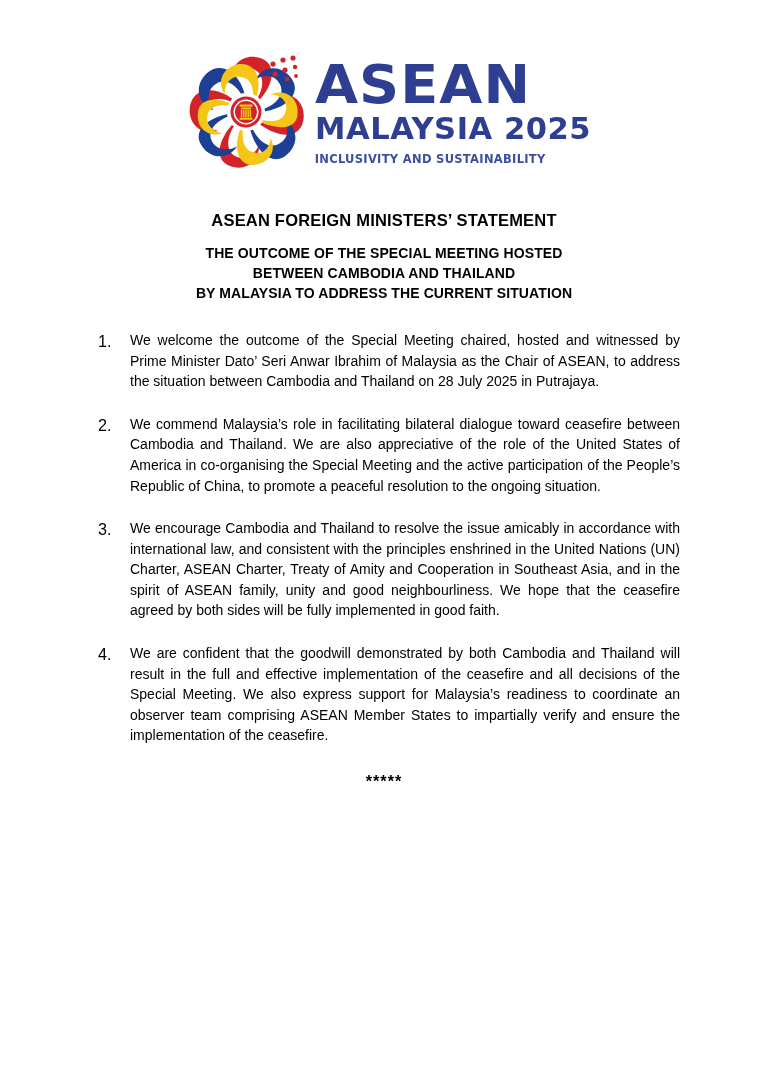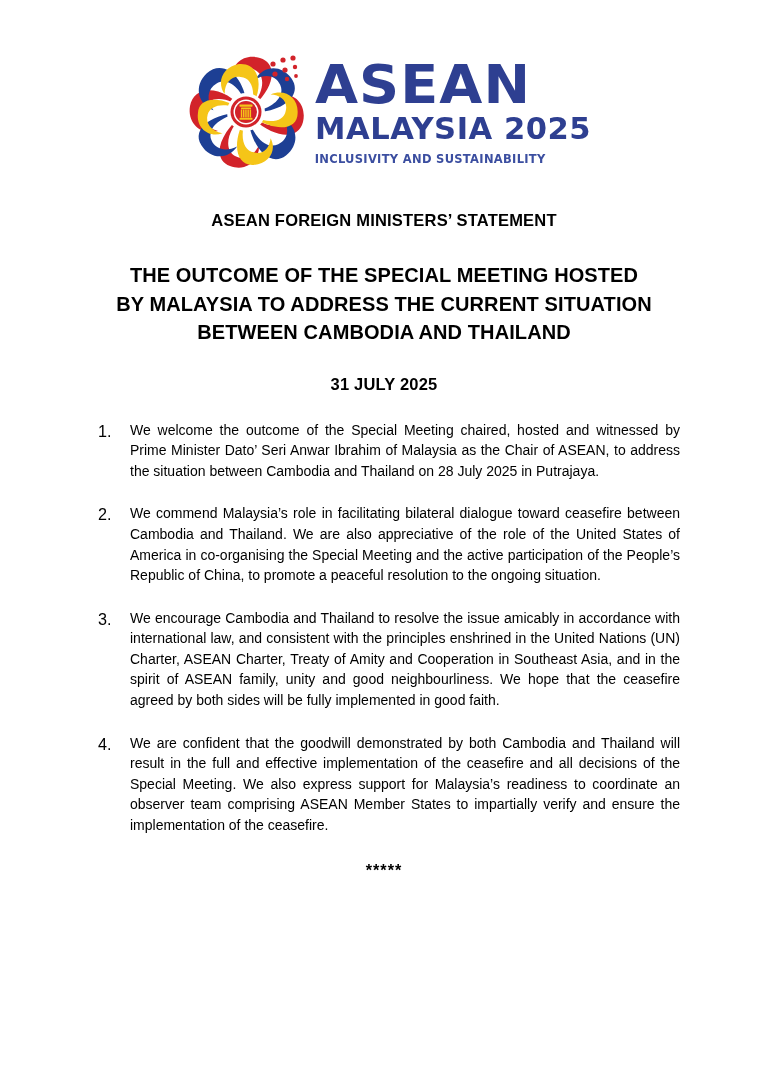--- a/index.html
+++ b/index.html
@@ -90,24 +90,24 @@
     text-align: center;
     margin-top: 36px;
   }
   .h-statement {
     font-size: 16.5px;
     font-weight: bold;
     letter-spacing: 0.2px;
     line-height: 1.3;
   }
   .h-title {
-    font-size: 20px;
+    font-size: 14px;
     font-weight: bold;
     line-height: 1.42;
-    margin-top: 30px;
+    margin-top: 13px;
     letter-spacing: 0.1px;
   }
   .h-title .tline { display: block; }
   .h-date {
     font-size: 16.5px;
     font-weight: bold;
     margin-top: 28px;
     letter-spacing: 0.2px;
   }
 
@@ -220,24 +220,23 @@
         <div class="logo-tag">INCLUSIVITY AND SUSTAINABILITY</div>
       </div>
 
     </div>
   </div>
 
   <div class="heading-area">
     <div class="h-statement">ASEAN FOREIGN MINISTERS’ STATEMENT</div>
     <div class="h-title">
       <span class="tline">THE OUTCOME OF THE SPECIAL MEETING HOSTED</span>
+      <span class="tline">BETWEEN CAMBODIA AND THAILAND</span>
       <span class="tline">BY MALAYSIA TO ADDRESS THE CURRENT SITUATION</span>
-      <span class="tline">BETWEEN CAMBODIA AND THAILAND</span>
-    </div>
-    <div class="h-date">31 JULY 2025</div>
+    </div>
   </div>
 
   <div class="body-area">
 
     <div class="para">
       <div class="para-num">1.</div>
       <div class="para-text">We welcome the outcome of the Special Meeting chaired, hosted and witnessed by Prime Minister Dato’ Seri Anwar Ibrahim of Malaysia as the Chair of ASEAN, to address the situation between Cambodia and Thailand on 28 July 2025 in Putrajaya.</div>
     </div>
 
     <div class="para">

